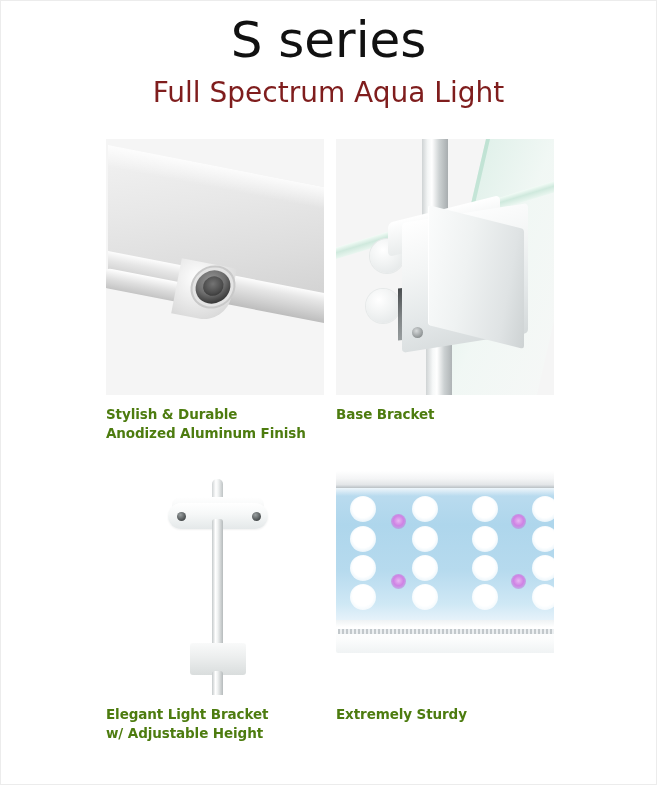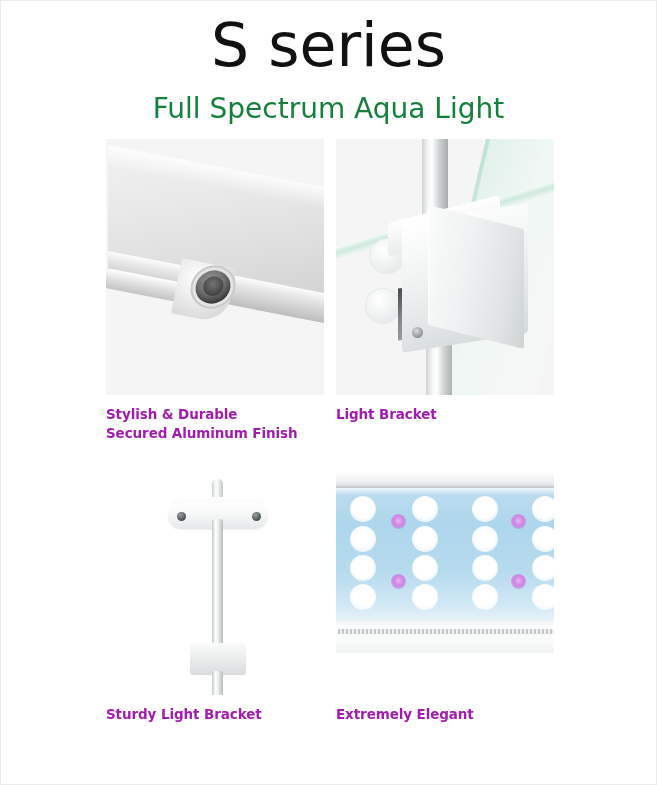--- a/index.html
+++ b/index.html
@@ -22,33 +22,33 @@
     border: 1px solid #ececec;
     box-sizing: border-box;
   }
 
   
   .header {
     text-align: center;
     padding-top: 14px;
   }
   .title {
-    font-size: 60px;
+    font-size: 50px;
     line-height: 1.02;
     font-weight: 400;
     letter-spacing: 0px;
     color: #111111;
     font-family: "DejaVu Sans", sans-serif;
   }
   .subtitle {
     font-size: 28px;
     line-height: 1.2;
     font-weight: 400;
-    color: #15803d;
-    margin-top: 16px;
+    color: #7f1d1d;
+    margin-top: 10px;
     font-family: "DejaVu Sans", sans-serif;
   }
 
   
   .grid {
     position: absolute;
     left: 105px;
     top: 138px;
     width: 455px;
   }
@@ -67,21 +67,21 @@
     overflow: hidden;
   }
   .photo.tall {
     height: 228px;
     background: #ffffff;
   }
   .caption {
     font-size: 13.5px;
     font-weight: 700;
     line-height: 1.42;
-    color: #a21caf;
+    color: #4d7c0f;
     padding-top: 10px;
     letter-spacing: -0.1px;
     font-family: "DejaVu Sans", sans-serif;
   }
   .caption div { white-space: nowrap; }
 
   
   .slab-wrap {
     position: absolute;
     left: -6px;
@@ -354,21 +354,21 @@
           <div class="slab-wrap">
             <div class="slab-top"></div>
             <div class="slab-face"></div>
             <div class="slab-edge"></div>
             <div class="slab-corner"></div>
             <div class="slab-port"></div>
           </div>
         </div>
         <div class="caption">
           <div>Stylish &amp; Durable</div>
-          <div>Secured Aluminum Finish</div>
+          <div>Anodized Aluminum Finish</div>
         </div>
       </div>
 
       <div class="cell">
         <div class="photo">
           <div class="br">
             <div class="glass-pane"></div>
             <div class="glass-diag"></div>
             <div class="pole-top"></div>
             <div class="pole-bottom"></div>
@@ -376,42 +376,43 @@
             <div class="knob k2"></div>
             <div class="clamp-top"></div>
             <div class="clamp-slot-a"></div>
             <div class="clamp-slot-b"></div>
             <div class="clamp-body"></div>
             <div class="clamp-face"></div>
             <div class="screw"></div>
           </div>
         </div>
         <div class="caption">
-          <div>Light Bracket</div>
+          <div>Base Bracket</div>
         </div>
       </div>
     </div>
 
     <div class="row" style="margin-top:24px">
 
       <div class="cell">
         <div class="photo tall">
           <div class="lb">
             <div class="lb-rod-top"></div>
             <div class="lb-cross-top"></div>
             <div class="lb-cross"></div>
             <div class="lb-screw s1"></div>
             <div class="lb-screw s2"></div>
             <div class="lb-rod-main"></div>
             <div class="lb-block"></div>
             <div class="lb-rod-low"></div>
           </div>
         </div>
         <div class="caption">
-          <div>Sturdy Light Bracket</div>
+          <div>Elegant Light Bracket</div>
+          <div>w/ Adjustable Height</div>
         </div>
       </div>
 
       <div class="cell">
         <div class="photo tall">
           <div class="led-panel">
             <div class="led-frame-top"></div>
             <div class="led-field">
 
             <div class="led-w" style="left: 14px; top: 8px;"></div>
@@ -434,19 +435,19 @@
                 <div class="led-p" style="left: 55px; top: 86px;"></div>
                 <div class="led-p" style="left: 175px; top: 26px;"></div>
                 <div class="led-p" style="left: 175px; top: 86px;"></div>
               </div>
             <div class="led-frame-bot">
               <div class="led-strip"></div>
             </div>
           </div>
         </div>
         <div class="caption">
-          <div>Extremely Elegant</div>
+          <div>Extremely Sturdy</div>
         </div>
       </div>
     </div>
 
   </div>
 </div>
 
 </body></html>

